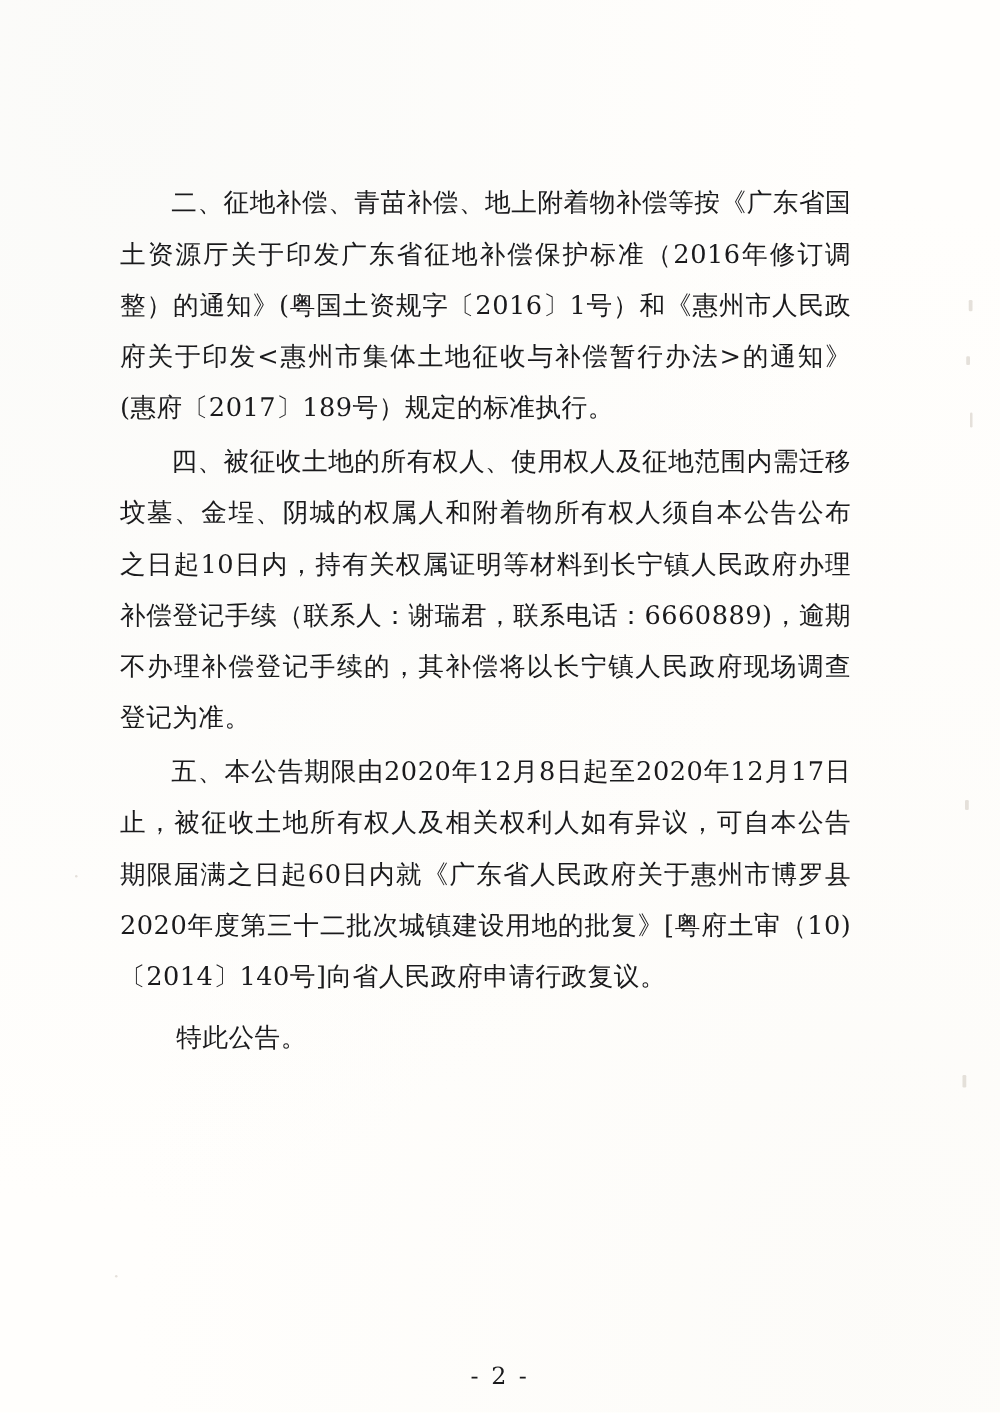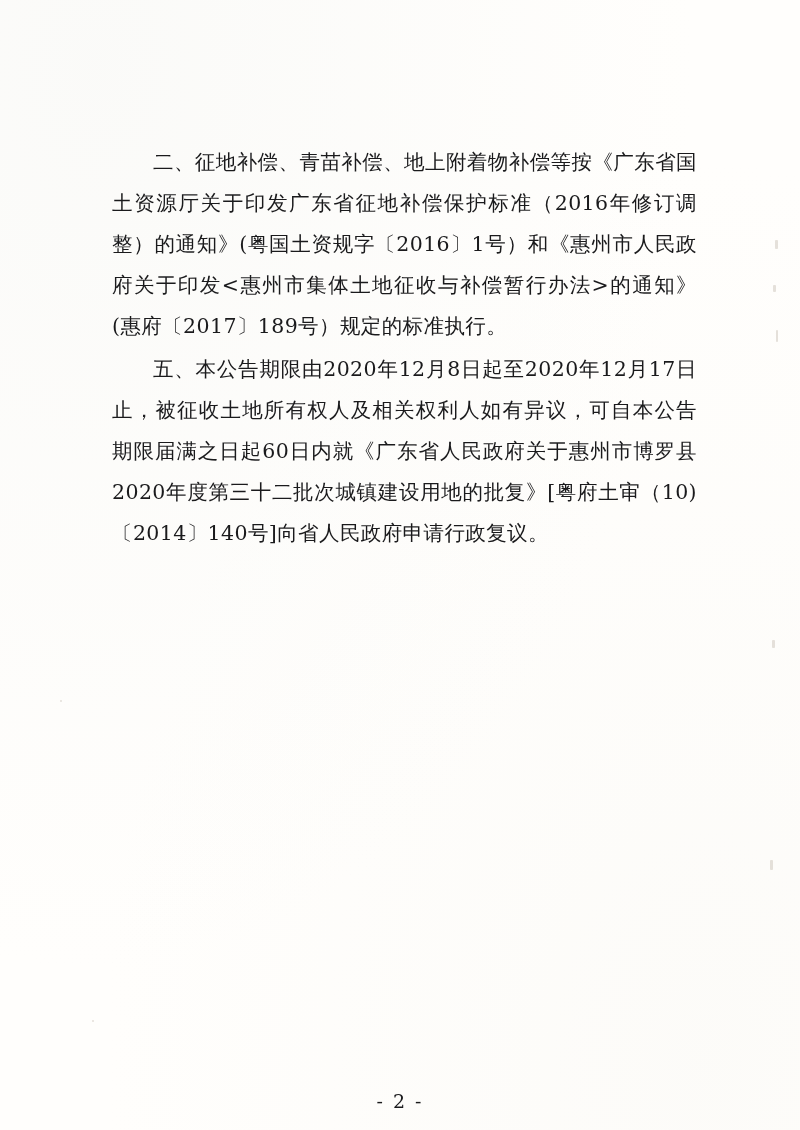--- a/index.html
+++ b/index.html
@@ -25,21 +25,21 @@
       #fffefc;
   }
   .speck {
     position: absolute;
     background: #cfc9bf;
     border-radius: 50%;
     opacity: 0.55;
   }
   .content {
     position: absolute;
-    left: 112px;
+    left: 96px;
     top: 142px;
     width: 585px;
   }
   p.para {
     margin: 0 0 2px 0;
     font-size: 20.5px;
     line-height: 41px;
     text-align: justify;
     text-justify: inter-character;
     letter-spacing: 0.4px;
@@ -73,25 +73,27 @@
   <span class="speck" style="left:772px; top:640px; width:3px; height:8px; border-radius:1px;"></span>
   <span class="speck" style="left:770px; top:860px; width:3px; height:10px; border-radius:1px;"></span>
   <span class="speck" style="left:60px; top:700px; width:2px; height:2px;"></span>
   <span class="speck" style="left:92px; top:1020px; width:2px; height:2px;"></span>
 
   <div class="content">
 
     <p class="para">二、征地补偿、青苗补偿、地上附着物补偿等按《广东省国土资源厅关于印发广东省征地补偿保护标准（2016年修订调整）的通知》(粤国土资规字〔2016〕1号）和《惠州市人民政府关于印发&lt;惠州市集体土地征收与补偿暂行办法&gt;的通知》(惠府〔2017〕189号）规定的标准执行。</p>
 
 
+    <p class="para">四、被征收土地的所有权人、使用权人及征地范围内需迁移坟墓、金埕、阴城的权属人和附着物所有权人须自本公告公布之日起10日内，持有关权属证明等材料到长宁镇人民政府办理补偿登记手续（联系人：谢瑞君，联系电话：6660889)，逾期不办理补偿登记手续的，其补偿将以长宁镇人民政府现场调查登记为准。</p>
 
     <p class="para">五、本公告期限由2020年12月8日起至2020年12月17日止，被征收土地所有权人及相关权利人如有异议，可自本公告期限届满之日起60日内就《广东省人民政府关于惠州市博罗县2020年度第三十二批次城镇建设用地的批复》[粤府土审（10)〔2014〕140号]向省人民政府申请行政复议。</p>
 
     <div class="spacer-sm"></div>
 
+    <p class="para indent-big">特此公告。</p>
 
     <div class="spacer-sm"></div>
 
 
   </div>
 
   <div class="footer">- 2 -</div>
 
 </div>
 

